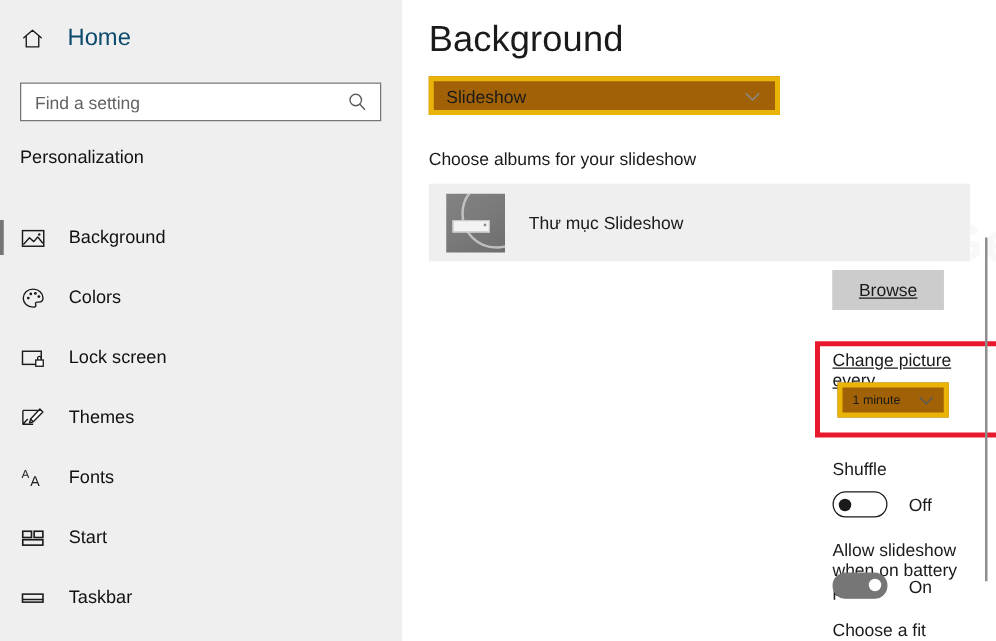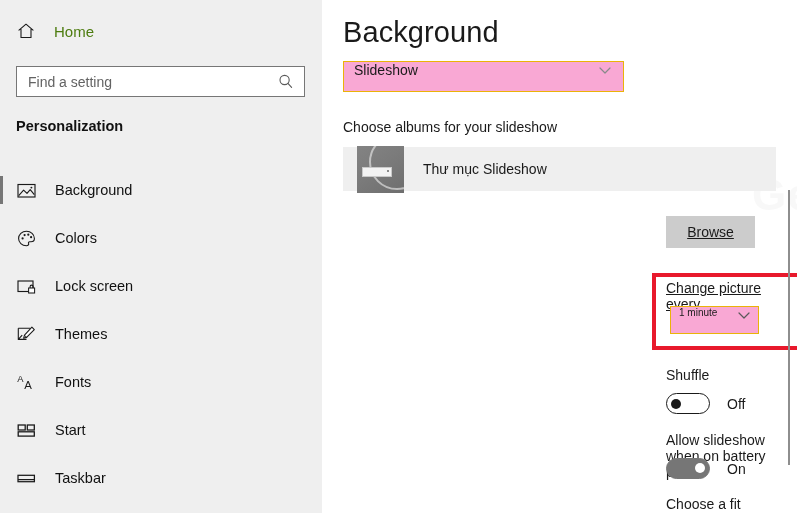--- a/index.html
+++ b/index.html
@@ -39,22 +39,22 @@
     align-items: center;
     padding-left: 16px;
   }
   .home-icon {
     width: 20px;
     height: 20px;
     display: block;
     margin-right: 18px;
   }
   .home-label {
-    font-size: 15px;
-    color: #4d7c0f;
+    font-size: 19px;
+    color: #0c4a6e;
   }
 
   .search-wrap {
     position: absolute;
     left: 16px;
     top: 66px;
     width: 289px;
     height: 31px;
     background: #ffffff;
     border: 1px solid #767676;
@@ -79,21 +79,21 @@
     height: 22px;
     margin-right: 7px;
     flex: 0 0 auto;
   }
 
   .section-title {
     position: absolute;
     left: 16px;
     top: 118px;
     font-size: 14.5px;
-    font-weight: bold;
+    font-weight: normal;
     color: #121212;
   }
 
   .nav {
     position: absolute;
     left: 0;
     top: 166px;
     width: 322px;
   }
   .nav-item {
@@ -141,23 +141,24 @@
     top: 16px;
     font-size: 29px;
     color: #1a1a1a;
     font-weight: normal;
     letter-spacing: 0.1px;
   }
 
   .combo {
     position: absolute;
     box-sizing: border-box;
-    background: #f9a8d4;
-    border: 1px solid #eab308;
+    background: #a16207;
+    border: 4px solid #eab308;
     display: flex;
+    align-items: center;
     cursor: pointer;
   }
   .combo .combo-text {
     font-size: 14px;
     color: #1a1a1a;
     padding-left: 10px;
     flex: 1;
   }
   .combo .chev {
     width: 16px;
@@ -177,21 +178,21 @@
     font-size: 14px;
     color: #1a1a1a;
   }
   #albums-label { left: 21px; top: 119px; }
 
   .album-box {
     position: absolute;
     left: 21px;
     top: 147px;
     width: 433px;
-    height: 44px;
+    height: 62px;
     background: #efefef;
     display: flex;
     align-items: center;
   }
   .album-thumb {
     width: 47px;
     height: 47px;
     margin-left: 14px;
     flex: 0 0 auto;
     position: relative;

